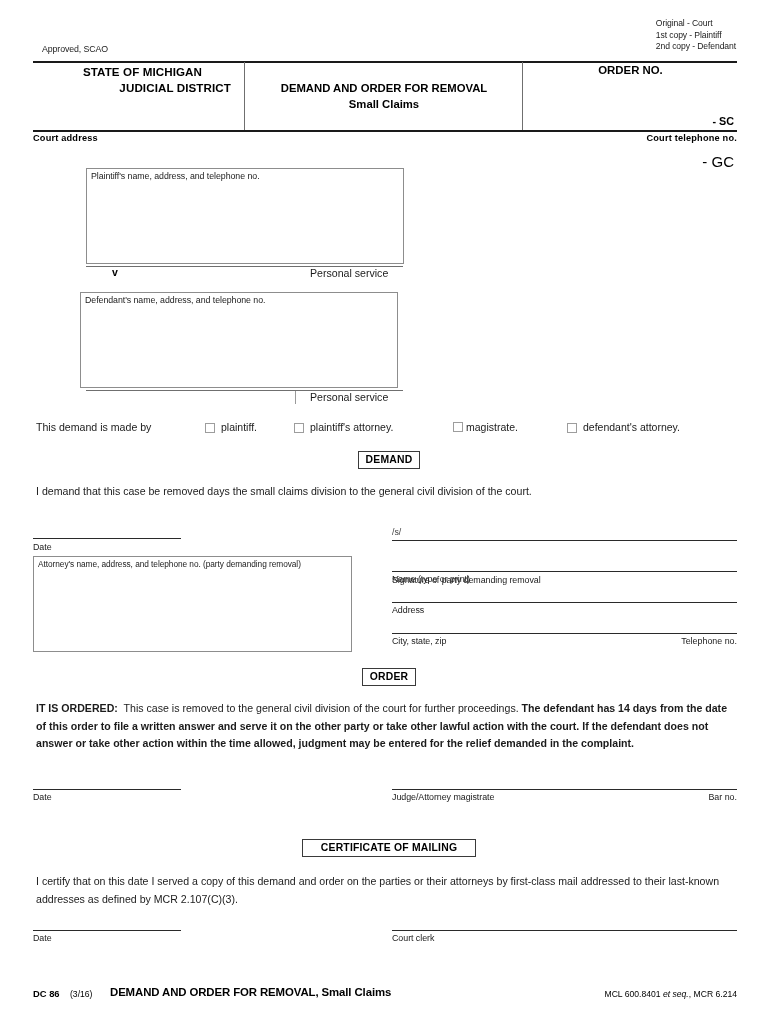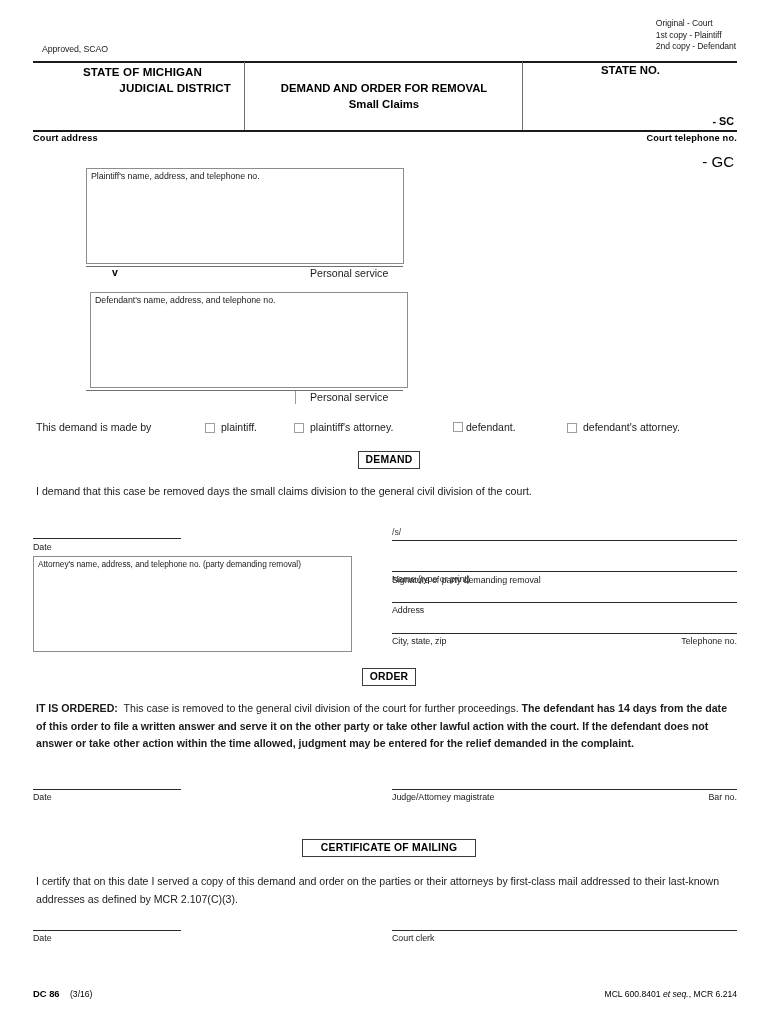--- a/index.html
+++ b/index.html
@@ -254,51 +254,51 @@
   <div class="hdr-state">
     <span>STATE OF MICHIGAN</span>
     <span class="l2">JUDICIAL DISTRICT</span>
   </div>
 
   <div class="hdr-title">
     <div>DEMAND AND ORDER FOR REMOVAL</div>
     <div>Small Claims</div>
   </div>
 
-  <div class="hdr-case-label">STATE NO.</div>
+  <div class="hdr-case-label">ORDER NO.</div>
   <div class="hdr-sc">- SC</div>
   <div class="hdr-gc">- GC</div>
 
   <div class="court-address">Court  address</div>
   <div class="court-phone">Court  telephone  no.</div>
 
   <div class="party-box" style="left:86px; top:168px; width:316px; height:94px;">
     <span class="cap">Plaintiff's name, address, and telephone no.</span>
   </div>
   <div class="ps-line" style="left:86px; top:266px; width:317px;"></div>
   <div class="ps-text" style="left:310px; top:267px;">Personal service</div>
   <div class="v-label">v</div>
 
-  <div class="party-box" style="left:90px; top:292px; width:316px; height:94px;">
+  <div class="party-box" style="left:80px; top:292px; width:316px; height:94px;">
     <span class="cap">Defendant's name, address, and telephone no.</span>
   </div>
   <div class="ps-line" style="left:86px; top:390px; width:317px;"></div>
   <div class="ps-tick" style="left:295px; top:391px;"></div>
   <div class="ps-text" style="left:310px; top:391px;">Personal service</div>
 
   <div class="madeby-label">This demand is made by</div>
 
   <div class="cbox" style="left:205px; top:423px;"></div>
   <div class="cbox-label" style="left:221px; top:421px;">plaintiff.</div>
 
   <div class="cbox" style="left:294px; top:423px;"></div>
   <div class="cbox-label" style="left:310px; top:421px;">plaintiff's attorney.</div>
 
   <div class="cbox" style="left:453px; top:422px;"></div>
-  <div class="cbox-label" style="left:466px; top:421px;">defendant.</div>
+  <div class="cbox-label" style="left:466px; top:421px;">magistrate.</div>
 
   <div class="cbox" style="left:567px; top:423px;"></div>
   <div class="cbox-label" style="left:583px; top:421px;">defendant's attorney.</div>
 
   <div class="badge" style="left:358px; top:451px; width:60px;">DEMAND</div>
 
   <div class="para" style="left:36px; top:483px; width:700px;">I demand that this case be removed days the small claims division to the general civil division of the court.</div>
 
   <div class="fline" style="left:33px; top:538px; width:148px;"></div>
   <div class="fcap" style="left:33px; top:542px;">Date</div>
@@ -339,17 +339,18 @@
   <div class="para" style="left:36px; top:873px; width:703px;">I certify that on this date I served a copy of this demand and order on the parties or their attorneys by first-class mail addressed to their last-known addresses as defined by MCR 2.107(C)(3).</div>
 
   <div class="fline" style="left:33px; top:930px; width:148px;"></div>
   <div class="fcap" style="left:33px; top:933px;">Date</div>
 
   <div class="fline" style="left:392px; top:930px; width:345px;"></div>
   <div class="fcap" style="left:392px; top:933px;">Court clerk</div>
 
   <div class="foot-code">DC 86</div>
   <div class="foot-rev">(3/16)</div>
+  <div class="foot-title">DEMAND AND ORDER FOR REMOVAL, Small Claims</div>
   <div class="foot-cite">
     <span>MCL 600.8401 </span><i>et seq.</i><span>, MCR 6.214</span>
   </div>
 
 </div>
 
 </body></html>

